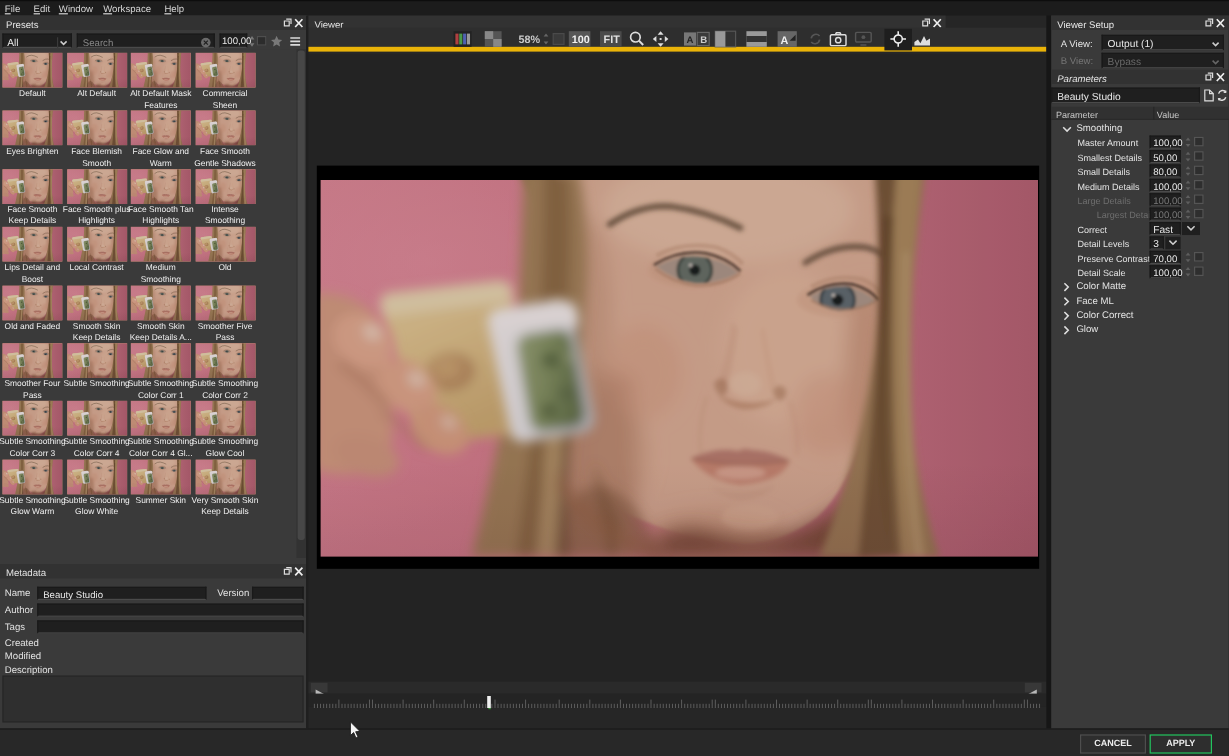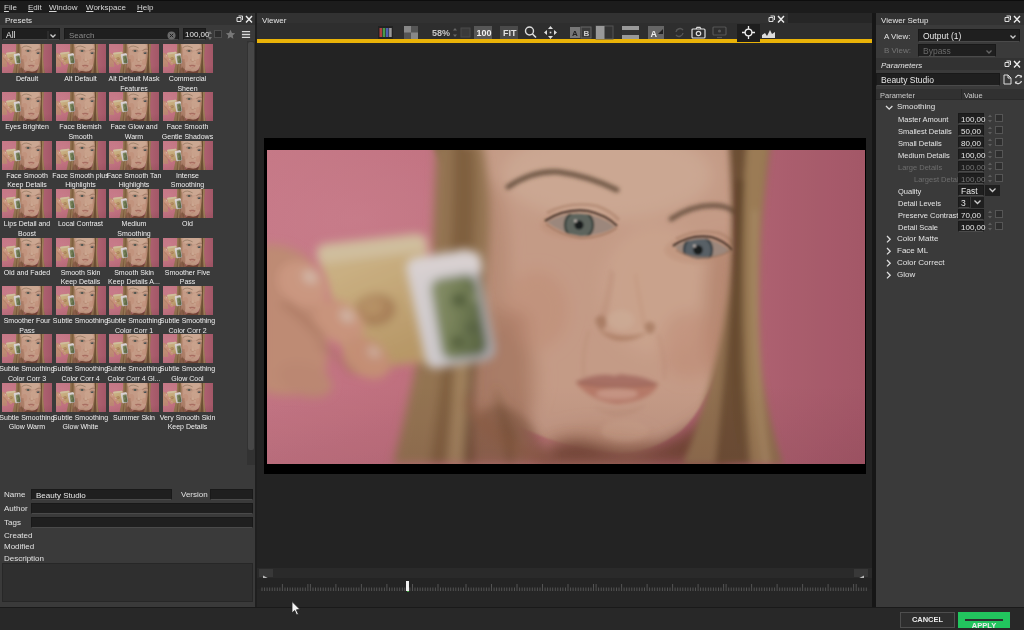--- a/index.html
+++ b/index.html
@@ -475,20 +475,27 @@
           <div style="white-space:nowrap;transform:translateX(-50%);display:inline-block;clear:both;float:left;margin-left:0">Keep Details</div>
         </div>
       </div>
 
  <div class="abs" style="left:247px;top:28px;width:8px;height:424px;background:#323232;">
    <div class="abs" style="left:1px;top:1px;width:6px;height:408px;background:#474747;border-radius:2px;"></div>
  </div>
 </div>
 
 <div class="abs" style="left:0;top:470px;width:256px;height:138px;background:#3a3a3a;">
+ <div class="abs titlebar" style="left:0;top:0;width:256px;height:12px;">
+        <span class="t">Metadata</span>
+  <svg class="ticons" width="20" height="9" viewBox="0 0 20 9">
+          <path d="M4 2.5h4v4h-4z M5.5 1h4v4" stroke="#ddd" fill="none"></path>
+          <path d="M13 1 L19 7.5 M19 1 L13 7.5" stroke="#eee" stroke-width="1.4"></path>
+        </svg>
+ </div>
  <span class="abs lbl" style="left:4px;top:20px;font-size:8px;">Name</span>
  <div class="abs inp" style="left:31px;top:19px;width:141px;height:11px;font-size:8px;">
         <span style="position:absolute;left:4px;top:1px">Beauty Studio</span>
       </div>
  <span class="abs lbl" style="left:181px;top:20px;font-size:8px;">Version</span>
  <div class="abs inp" style="left:210px;top:19px;width:43px;height:11px;"></div>
  <span class="abs lbl" style="left:4px;top:34px;font-size:8px;">Author</span>
  <div class="abs inp" style="left:31px;top:33px;width:222px;height:11px;"></div>
  <span class="abs lbl" style="left:4px;top:48px;font-size:8px;">Tags</span>
  <div class="abs inp" style="left:31px;top:47px;width:222px;height:11px;"></div>
@@ -851,21 +858,21 @@
         </svg>
  </div>
  <span class="abs lbl" style="left:12px;top:19px;font-size:8px;">A View:</span>
  <div class="abs inp" style="left:46px;top:16px;width:102px;height:13px;">
    <span style="position:absolute;left:4px;top:1px">Output (1)</span>
    <svg style="position:absolute;right:1px;top:1px" width="11" height="11" viewBox="0 0 11 11">
           <path d="M3.5 4.5l2.5 2.5 2.5-2.5" stroke="#ccc" fill="none" stroke-width="1.3"></path>
         </svg>
  </div>
  <span class="abs lbl dim" style="left:12px;top:33px;font-size:8px;">B View:</span>
- <div class="abs inp" style="left:46px;top:31px;width:78px;height:13px;color:#6a6a6a;text-align:right;">
+ <div class="abs inp" style="left:46px;top:31px;width:102px;height:13px;color:#6a6a6a;text-align:right;">
    <span style="position:absolute;left:4px;top:1px">Bypass</span>
    <svg style="position:absolute;right:1px;top:1px" width="11" height="11" viewBox="0 0 11 11">
           <path d="M3.5 4.5l2.5 2.5 2.5-2.5" stroke="#666" fill="none" stroke-width="1.3"></path>
         </svg>
  </div>
  <div class="abs titlebar" style="left:4px;top:45px;width:148px;height:12px;font-style:italic;">
         <span class="t">Parameters</span>
   <svg class="ticons" width="20" height="9" viewBox="0 0 20 9">
           <path d="M4 2.5h4v4h-4z M5.5 1h4v4" stroke="#ddd" fill="none"></path>
           <path d="M13 1 L19 7.5 M19 1 L13 7.5" stroke="#eee" stroke-width="1.4"></path>
@@ -941,21 +948,21 @@
         <div class="abs" style="left:119px;top:62px;width:8px;height:8px;border:1px solid #555;background:#2e2e2e;"></div>
         <span class="abs" style="left:26px;top:74.5px;color:#6e6e6e;font-size:7.5px;margin-left:12px;">Largest Details</span>
         <div class="abs inp" style="left:82px;top:73px;width:26px;height:11px;font-size:8px;color:#777;">
           <span style="position:absolute;left:2px;top:1px">100,00</span>
         </div>
         <svg class="abs" style="left:111px;top:73px" width="6" height="11" viewBox="0 0 6 11">
           <path d="M3 1.5l2 2.5H1z" fill="#5e5e5e"></path>
           <path d="M3 9.5L1 7h4z" fill="#5e5e5e"></path>
         </svg>
         <div class="abs" style="left:119px;top:74px;width:8px;height:8px;border:1px solid #555;background:#2e2e2e;"></div>
-        <span class="abs" style="left:22px;top:86.5px;color:#e4e4e4;font-size:7.5px;">Quality</span>
+        <span class="abs" style="left:22px;top:86.5px;color:#e4e4e4;font-size:7.5px;">Correct</span>
         <div class="abs inp" style="left:82px;top:85px;width:26px;height:11px;">
           <span style="position:absolute;left:2px;top:0px">Fast</span>
         </div>
         <svg class="abs" style="left:109px;top:85px" width="15" height="11" viewBox="0 0 15 11">
           <rect x="0" y="0" width="15" height="11" fill="#1f1f1f"></rect>
           <path d="M4.5 3.5l3 3 3-3" stroke="#ccc" fill="none" stroke-width="1.3"></path>
         </svg>
         <span class="abs" style="left:22px;top:98.5px;color:#e4e4e4;font-size:7.5px;">Detail Levels</span>
         <div class="abs inp" style="left:82px;top:97px;width:12px;height:11px;">
           <span style="position:absolute;left:2px;top:0px">3</span>
@@ -998,20 +1005,20 @@
           <path d="M3 1l3.2 3.2L3 7.4" stroke="#ddd" fill="none" stroke-width="1.3"></path>
         </svg>
         <span class="abs" style="left:21px;top:170px;color:#e4e4e4;font-size:8px;">Glow</span>
       </div>
 </div>
 
 <div class="abs" style="left:255px;top:13px;width:2px;height:594px;background:#1f1f1f;z-index:5;"></div>
 
 <div class="abs" style="left:0;top:607px;width:1024px;height:23px;background:#282828;border-top:1px solid #1a1a1a;">
   <div class="abs" style="left:900px;top:4px;width:55px;height:16px;background:#2e2e2e;border:1px solid #4e4e4e;color:#ececec;font-size:7.5px;font-weight:bold;text-align:center;line-height:14px;">CANCEL</div>
-  <div class="abs" style="left:958px;top:4px;width:52px;height:16px;background:#2e2e2e;border:7px solid #22c55e;color:#ececec;font-size:7.5px;font-weight:bold;text-align:center;line-height:14px;">APPLY</div>
+  <div class="abs" style="left:958px;top:4px;width:52px;height:16px;background:#2e2e2e;border:1px solid #22c55e;color:#ececec;font-size:7.5px;font-weight:bold;text-align:center;line-height:14px;">APPLY</div>
 </div>
 
 <svg class="abs" style="left:291px;top:601px;z-index:50" width="11" height="16" viewBox="0 0 11 16">
  <path d="M1 0.5 L1 12 L3.7 9.5 L5.6 14 L7.4 13.2 L5.4 8.8 L9 8.5 Z" fill="#f4f4f4" stroke="#222" stroke-width="0.8"></path>
 </svg>
 
 </div>
 
 </body></html>

